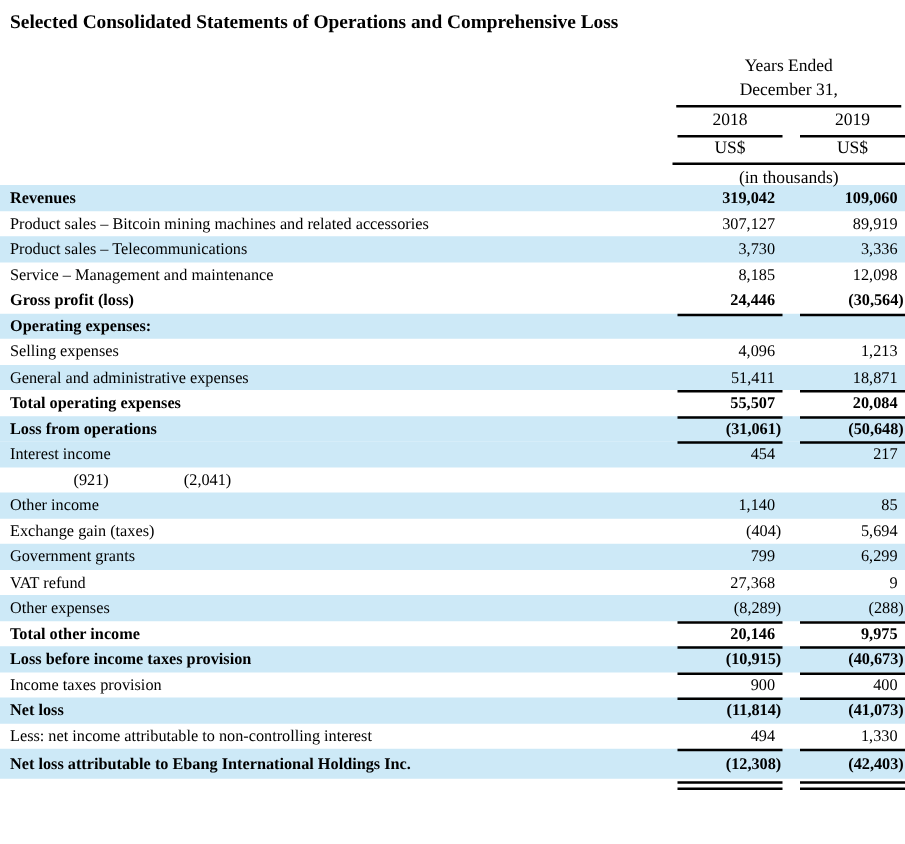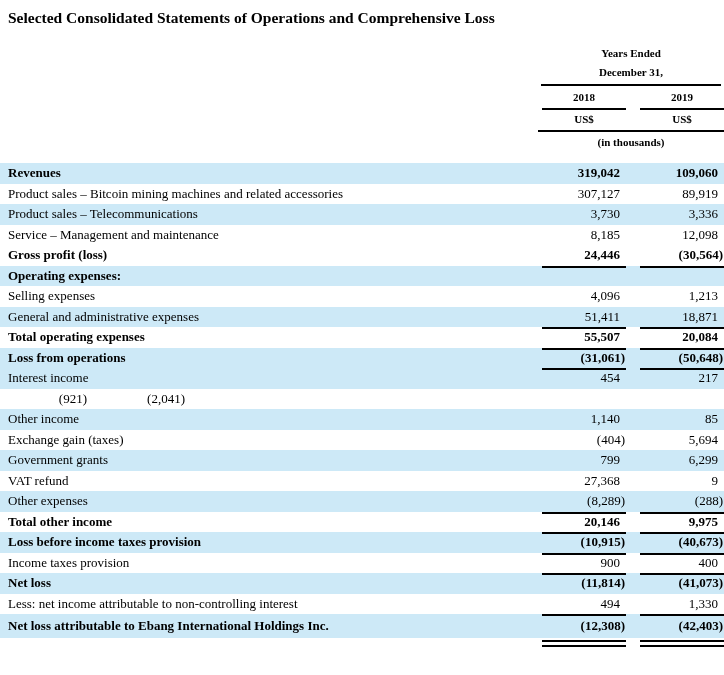--- a/index.html
+++ b/index.html
@@ -12,33 +12,33 @@
   }
   .page { padding-top:8px; }
   .title {
     font-size:15.5px; font-weight:bold;
     margin:0 0 0 8px; line-height:20px;
     white-space:nowrap;
   }
 
   
   .header-cols { display:flex; justify-content:flex-end; margin-top:16px; }
-  .hc-inner { width:186px; font-weight:bold; font-size:11px; text-align:center; }
+  .hc-inner { width:186px; font-weight:normal; font-size:14px; text-align:center; }
   .years-ended { line-height:19px; border-bottom:2px solid #000; margin:0 3px; padding-bottom:2px; }
   .hrow { display:flex; height:22px; line-height:22px; }
   .hc1 { width:88px; text-align:right; }
   .hgap { width:12px; }
   .hc2 { width:86px; text-align:right; }
   .yr {
     display:inline-block; box-sizing:border-box; width:84px;
     text-align:center; border-bottom:2px solid #000;
   }
   .cur { display:inline-block; box-sizing:border-box; width:84px; text-align:center; }
   .hrow.currency { border-bottom:2px solid #000; }
-  .units { line-height:21px; height:31px; }
+  .units { line-height:21px; height:16px; }
 
   
   .rows { margin-top:0; }
   .row { display:flex; height:20.5px; line-height:20.5px; font-size:13px; }
   .row.shaded { background:var(--shade,#cde9f7); }
   .row.bold { font-weight:bold; }
   .row.tall { height:24px; line-height:24px; }
   .label { flex:1; padding-left:8px; white-space:nowrap; overflow:hidden; }
   .cell { width:88px; text-align:right; }
   .cell.c2 { width:86px; }

